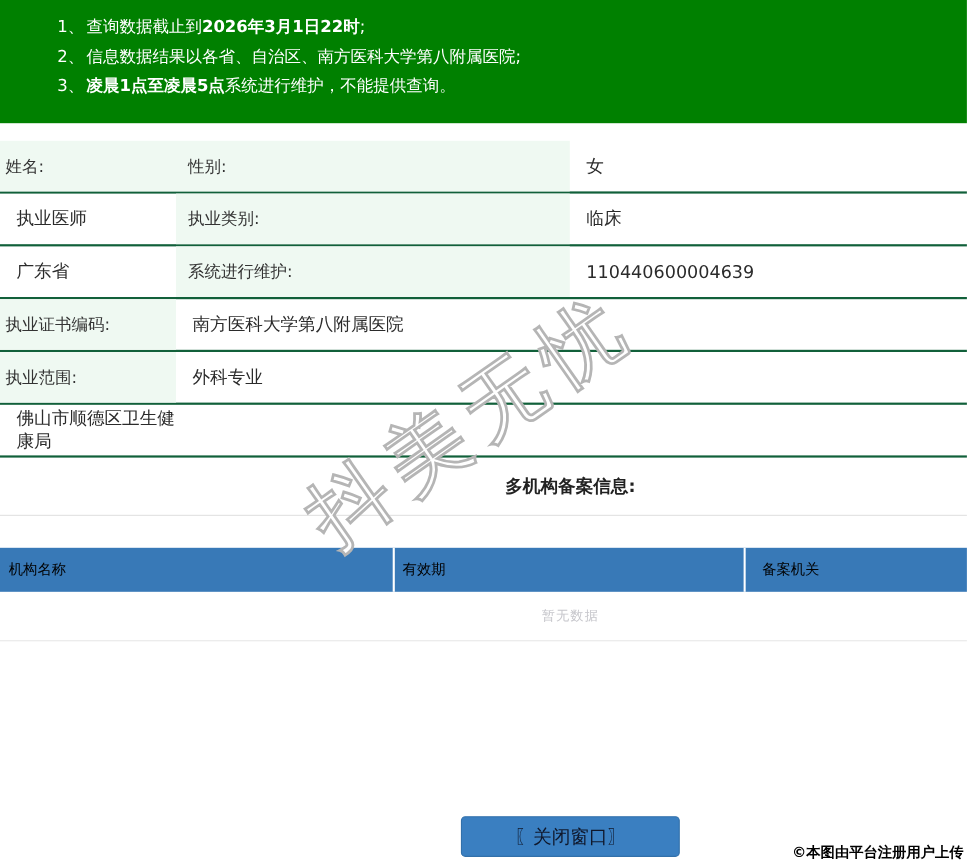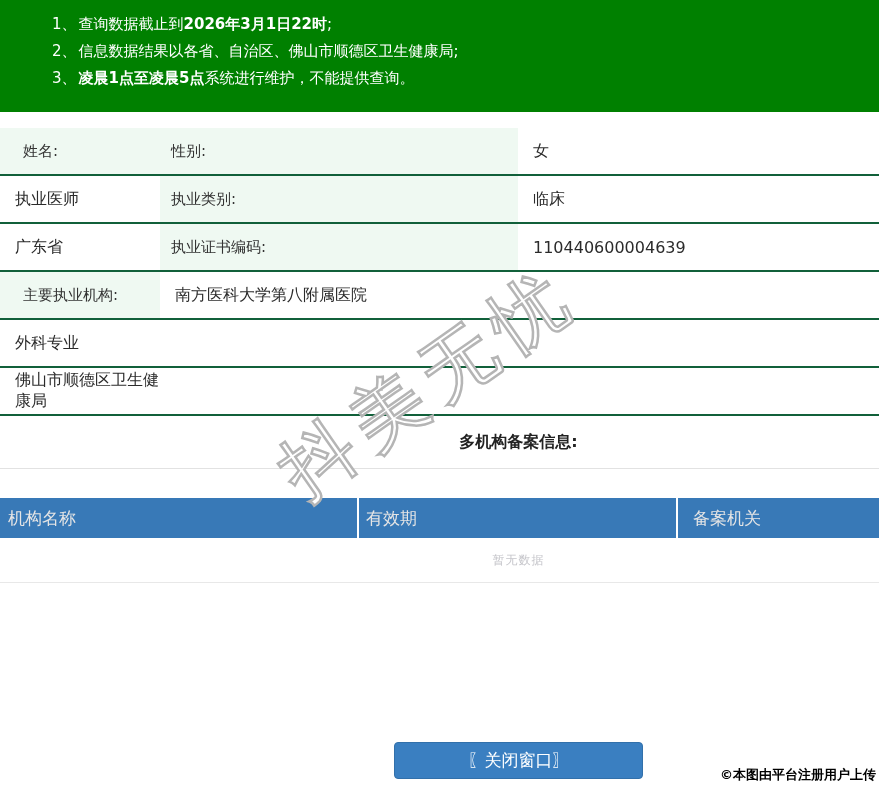--- a/index.html
+++ b/index.html
@@ -22,46 +22,46 @@
   .notice-line{color:#fff;font-size:15px;line-height:27px;white-space:nowrap;}
   .notice-line b{font-weight:700;margin-top:43px;}
   .notice-num{margin-right:2px;}
 
   
   .info-table{margin-top:16px;width:1037px;}
   .irow{display:grid;grid-template-columns:160px 358px 174px 345px;
     border-bottom:2px solid var(--row-border-green,#11603a);height:48px;}
   .irow.single{grid-template-columns:160px 877px;}
   .cell{display:flex;align-items:center;font-size:15px;color:#333;}
-  .cell.label{background:var(--label-bg,#eff9f2);padding-left:23px;}
+  .cell.label{background:var(--label-bg,#eff9f2);padding-left:5px;}
   .cell.rlabel{padding-left:11px;}
   .cell.value{padding-left:15px;font-size:16px;color:#2b2b2b;}
   .cell.rvalue{padding-left:15px;}
 
   
   .section-title-row{width:1037px;height:53px;border-bottom:1px solid #e2e2e2;
     display:flex;align-items:center;justify-content:center;}
   .section-title{font-size:16px;font-weight:700;color:#222;}
 
   
   .filing-table{margin-top:29px;width:1037px;}
   .filing-header{display:flex;height:40px;}
-  .fcell{background:var(--table-header-blue,#3879b7);color:#e5e5e5;font-size:17px;
+  .fcell{background:var(--table-header-blue,#3879b7);color:#000000;font-size:13px;
     display:flex;align-items:center;}
   .fcell.c1{width:367px;padding-left:8px;border-right:2px solid #fff;}
   .fcell.c2{width:326px;padding-left:7px;border-right:2px solid #fff;}
   .fcell.c3{width:367px;padding-left:15px;}
   .empty-row{width:1037px;height:45px;border-bottom:1px solid #e8e8e8;
     display:flex;align-items:center;justify-content:center;}
   .empty-text{color:var(--empty-text-grey,#c6c6cb);font-size:12px;letter-spacing:1px;}
 
   
   .button-row{width:1037px;margin-top:159px;display:flex;justify-content:center;}
-  .close-btn{width:249px;height:37px;background:var(--button-blue,#3a7fc1);
-    border:1px solid #3270aa;border-radius:4px;color:#ffffff;font-size:17px;
+  .close-btn{width:199px;height:37px;background:var(--button-blue,#3a7fc1);
+    border:1px solid #3270aa;border-radius:4px;color:#0f172a;font-size:17px;
     font-family:Liberation Mono, monospace;cursor:pointer;
     display:flex;align-items:center;justify-content:center;}
 
   
   .watermark{position:absolute;left:258px;top:346px;z-index:6;
     font-size:73px;line-height:1;letter-spacing:12px;white-space:nowrap;
     color:#fff;-webkit-text-stroke:2.5px #b5b5b5;
     text-shadow:0 0 1px #c0c0c0;
     transform:rotate(-35deg);transform-origin:center center;
     pointer-events:none;user-select:none;}
@@ -75,49 +75,50 @@
 <body>
 
 <div class="page">
 
   <div class="inner">
     <div class="notice-banner">
       <div class="notice-line">
         <span class="notice-num">1、</span><span>查询数据截止到</span><b>2026年3月1日22时</b><span>;</span>
       </div>
       <div class="notice-line">
-        <span class="notice-num">2、</span><span>信息数据结果以各省、自治区、佛山市顺德区卫生健康局;</span>
+        <span class="notice-num">2、</span><span>信息数据结果以各省、自治区、南方医科大学第八附属医院;</span>
       </div>
       <div class="notice-line">
         <span class="notice-num">3、</span><b>凌晨1点至凌晨5点</b><span>系统进行维护，不能提供查询。</span>
       </div>
     </div>
   </div>
 
   <div class="info-table">
     <div class="irow">
       <div class="cell label">姓名:</div>
       <div class="cell label rlabel">性别:</div>
       <div class="cell value rvalue">女</div>
     </div>
     <div class="irow">
       <div class="cell value">执业医师</div>
       <div class="cell label rlabel">执业类别:</div>
       <div class="cell value rvalue">临床</div>
     </div>
     <div class="irow">
       <div class="cell value">广东省</div>
-      <div class="cell label rlabel">执业证书编码:</div>
+      <div class="cell label rlabel">系统进行维护:</div>
       <div class="cell value rvalue">110440600004639</div>
     </div>
     <div class="irow single">
-      <div class="cell label">主要执业机构:</div>
+      <div class="cell label">执业证书编码:</div>
       <div class="cell value">南方医科大学第八附属医院</div>
     </div>
     <div class="irow single">
+      <div class="cell label">执业范围:</div>
       <div class="cell value">外科专业</div>
     </div>
     <div class="irow single">
       <div class="cell value">佛山市顺德区卫生健康局</div>
     </div>
   </div>
 
   <div class="section-title-row">
     <span class="section-title">多机构备案信息:</span>
   </div>

